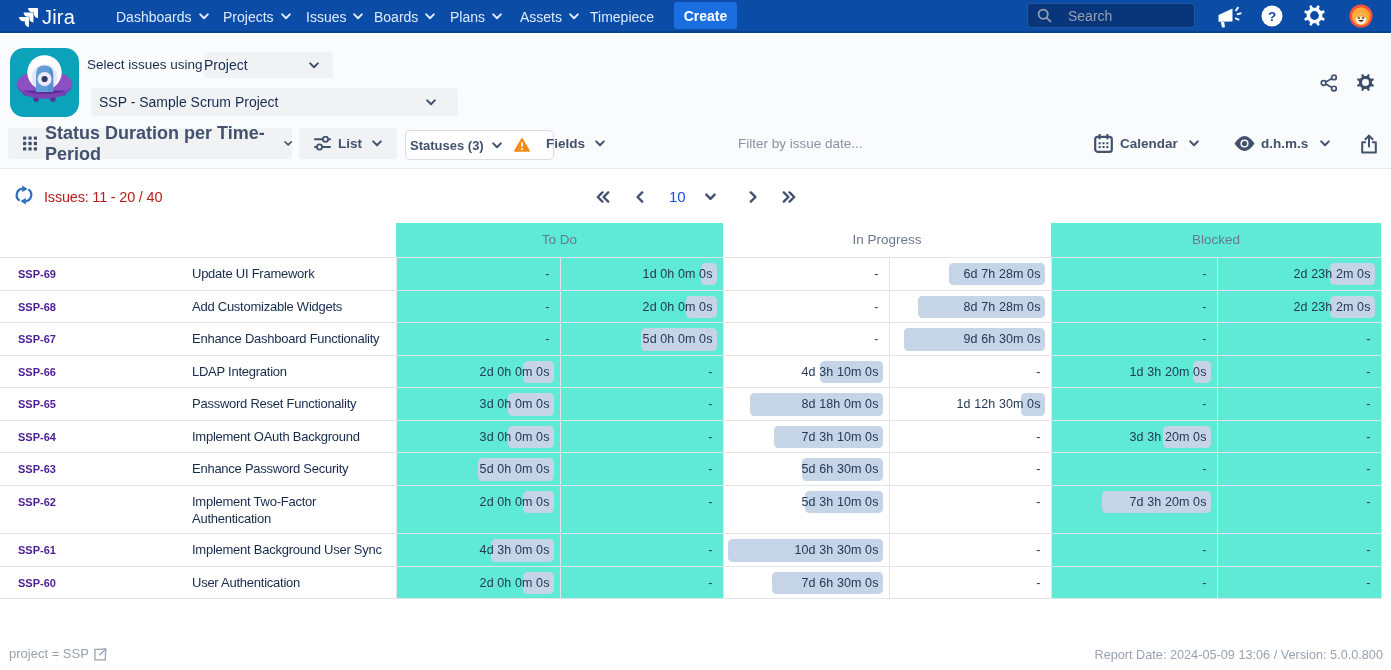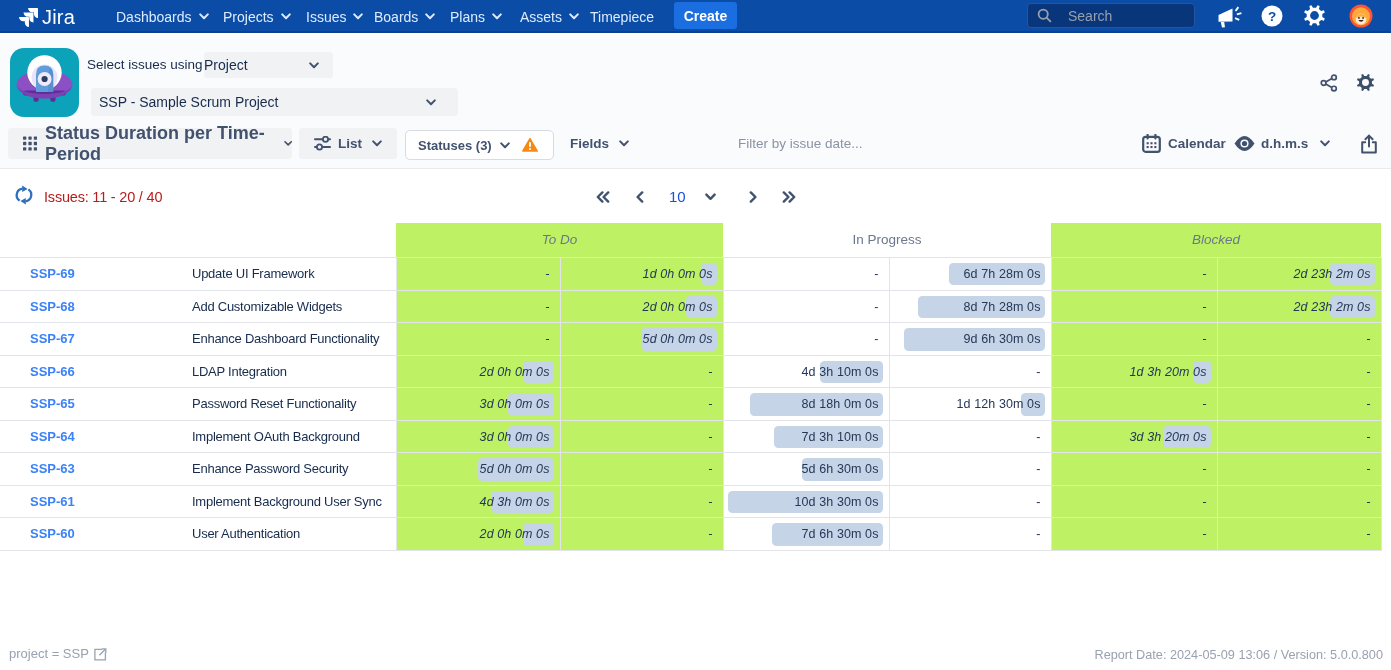--- a/index.html
+++ b/index.html
@@ -31,25 +31,25 @@
 
 
 #tbl { position:absolute; left:0; top:223px; border-collapse:collapse; table-layout:fixed; width:1381px; font-size:14px; }
 #tbl col.c-key { width:192px; } #tbl col.c-sum { width:204px; }
 #tbl col.c1 { width:164px; } #tbl col.c2 { width:163px; } #tbl col.c3 { width:166px; }
 #tbl col.c4 { width:162px; } #tbl col.c5 { width:166px; } #tbl col.c6 { width:164px; }
 #tbl th { font-weight:400; }
 #tbl .grp { height:34px; text-align:center; color:#6b778c; font-size:13.5px; vertical-align:middle; }
 #tbl .mon { height:33px; text-align:right; color:#6b778c; font-size:13px; vertical-align:middle; padding-right:13px; }
 #tbl .hkey { text-align:left; color:#7a869a; font-size:13.5px; font-weight:700; padding-left:18px; vertical-align:middle; }
-#tbl .gbg { background:#bef264;font-style:italic; }
+#tbl .gbg { background:#5eead4; }
 #tbl td { border-bottom:1px solid #e2e4e9; vertical-align:top; padding-top:6px; line-height:20px; height:32.5px; white-space:nowrap; overflow:visible; }
 #tbl td.val { border-left:1px solid #e2e4e9; text-align:right; position:relative; padding-right:10px; color:#253858; font-size:12.5px; letter-spacing:0.1px; }
 #tbl td.val.last { border-right:1px solid #e2e4e9; }
-#tbl td.key { color:#3b82f6; font-weight:700; padding-left:30px; font-size:13px; }
+#tbl td.key { color:#4c1d95; font-weight:700; padding-left:18px; font-size:11px; }
 #tbl td.sum { color:#172b4d; padding-left:0; font-size:13px; letter-spacing:-0.25px; }
 #tbl tr.toprow td { border-top:1px solid #e2e4e9; height:33.2px; }
 .bar { position:absolute; right:6px; top:5px; height:22.5px; background:#c5d4e6; border-radius:4.5px; z-index:0; }
 .vt { position:relative; z-index:1; }
 
 
 #foot-l { position:absolute; left:9px; top:646px; color:#98a1ae; font-size:13px; display:flex; align-items:center; }
 #foot-r { position:absolute; right:8px; top:648px; color:#99a2b0; font-size:12.7px; }
 </style>
 </head>
@@ -194,38 +194,38 @@
       </g>
       <circle cx="11.5" cy="3.2" r="2.6" fill="#f1f2f4" stroke="#42526e" stroke-width="1.8"></circle>
       <circle cx="5.5" cy="11" r="2.6" fill="#f1f2f4" stroke="#42526e" stroke-width="1.8"></circle>
     </svg>
     <span style="margin-left:7px">List</span>
     <svg style="margin-left:10px" width="10" height="7" viewBox="0 0 10 7">
         <path d="M1.2 1.4 L5 5.2 L8.8 1.4" stroke="#42526e" stroke-width="2" fill="none" stroke-linecap="round" stroke-linejoin="round"></path>
       </svg>
   </div>
   <div class="tbtn" style="left:405px; top:130px; height:30px; width:149px; background:#fff; border:1.3px solid #d8dbe2; border-radius:5px;">
-    <span style="margin-left:12px; font-size:13px">Statuses (3)</span>
+    <span style="margin-left:4px; font-size:13px">Statuses (3)</span>
     <svg style="margin-left:8px" width="10" height="7" viewBox="0 0 10 7">
         <path d="M1.2 1.4 L5 5.2 L8.8 1.4" stroke="#42526e" stroke-width="2" fill="none" stroke-linecap="round" stroke-linejoin="round"></path>
       </svg>
     <svg style="margin-left:12px" width="16" height="16" viewBox="0 0 21 19">
       <path d="M10.5 1.2 L20 17.5 H1 Z" fill="#f68a16" stroke="#f68a16" stroke-width="2" stroke-linejoin="round"></path>
       <rect x="9.3" y="5.6" width="2.4" height="6.4" rx="1.2" fill="#fff"></rect>
       <circle cx="10.5" cy="14.8" r="1.4" fill="#fff"></circle>
     </svg>
   </div>
-  <div class="tlabel" style="left:570px;justify-content:flex-end;">
+  <div class="tlabel" style="left:546px;justify-content:flex-end;">
     Fields
     <svg style="margin-left:10px" width="10" height="7" viewBox="0 0 10 7">
         <path d="M1.2 1.4 L5 5.2 L8.8 1.4" stroke="#42526e" stroke-width="2" fill="none" stroke-linecap="round" stroke-linejoin="round"></path>
       </svg>
   </div>
   <div class="tlabel" style="left:738px; font-weight:400; color:#8993a4;">Filter by issue date...</div>
-  <div class="tlabel" style="left:1094px;margin-left:48px;">
+  <div class="tlabel" style="left:1094px;">
     <svg width="19" height="19" viewBox="0 0 19 19">
       <rect x="1.2" y="2.8" width="16.6" height="15" rx="2.4" fill="none" stroke="#42526e" stroke-width="2.2"></rect>
       <path d="M5.6 0.8 V4.4 M13.4 0.8 V4.4" stroke="#42526e" stroke-width="2.2" stroke-linecap="round"></path>
       <g fill="#42526e">
         <rect x="4.6" y="8.2" width="2.1" height="2.1"></rect>
           <rect x="8.45" y="8.2" width="2.1" height="2.1"></rect>
           <rect x="12.3" y="8.2" width="2.1" height="2.1"></rect>
         <rect x="4.6" y="12" width="2.1" height="2.1"></rect>
           <rect x="8.45" y="12" width="2.1" height="2.1"></rect>
           <rect x="12.3" y="12" width="2.1" height="2.1"></rect>
@@ -371,20 +371,30 @@
     <tr>
       <td class="key">SSP-63</td>
       <td class="sum">Enhance Password Security</td>
       <td class="val gbg"><div class="bar" style="width:76.0px"></div><span class="vt">5d 0h 0m 0s</span></td>
       <td class="val gbg">-</td>
       <td class="val"><div class="bar" style="width:80.1px"></div><span class="vt">5d 6h 30m 0s</span></td>
       <td class="val">-</td>
       <td class="val gbg">-</td>
       <td class="val gbg last">-</td>
     </tr>
+    <tr style="height:48.5px">
+      <td class="key">SSP-62</td>
+      <td class="sum" style="line-height:17.5px; padding-top:7px">Implement Two-Factor<br>Authentication</td>
+      <td class="val gbg"><div class="bar" style="width:30.4px"></div><span class="vt">2d 0h 0m 0s</span></td>
+      <td class="val gbg">-</td>
+      <td class="val"><div class="bar" style="width:78.0px"></div><span class="vt">5d 3h 10m 0s</span></td>
+      <td class="val">-</td>
+      <td class="val gbg"><div class="bar" style="width:108.5px"></div><span class="vt">7d 3h 20m 0s</span></td>
+      <td class="val gbg last">-</td>
+    </tr>
     <tr>
       <td class="key">SSP-61</td>
       <td class="sum">Implement Background User Sync</td>
       <td class="val gbg"><div class="bar" style="width:62.7px"></div><span class="vt">4d 3h 0m 0s</span></td>
       <td class="val gbg">-</td>
       <td class="val"><div class="bar" style="width:154.1px"></div><span class="vt">10d 3h 30m 0s</span></td>
       <td class="val">-</td>
       <td class="val gbg">-</td>
       <td class="val gbg last">-</td>
     </tr>

